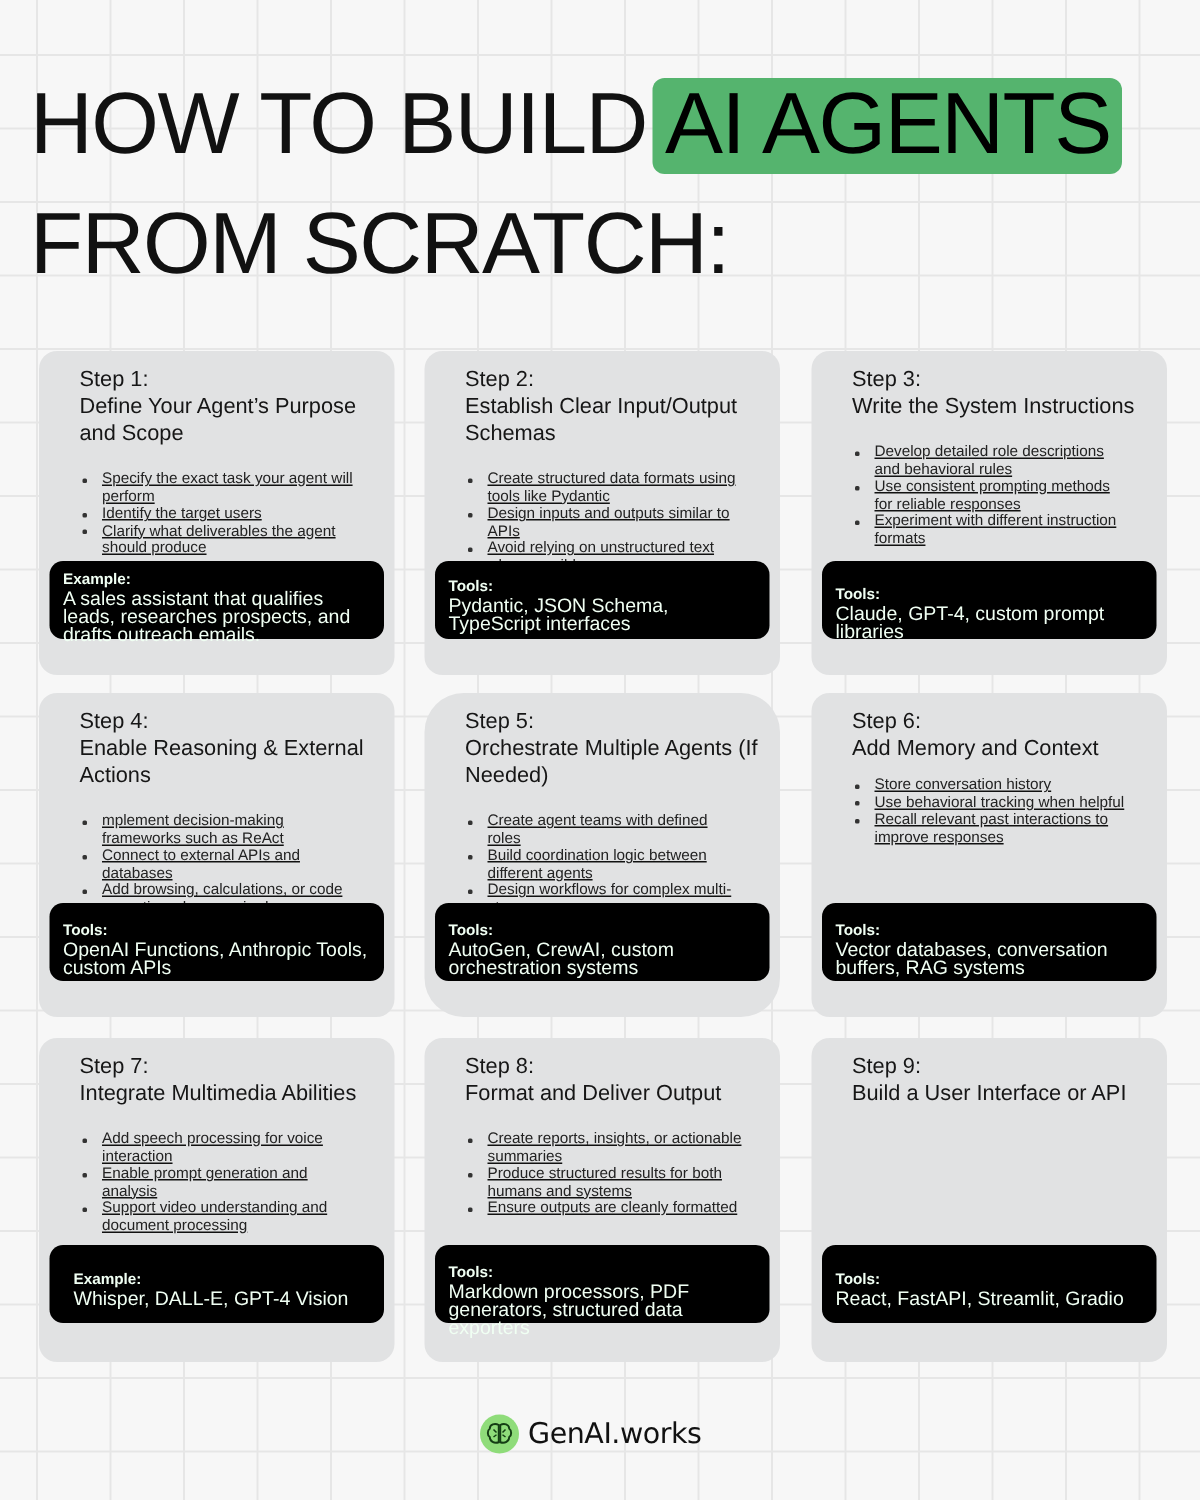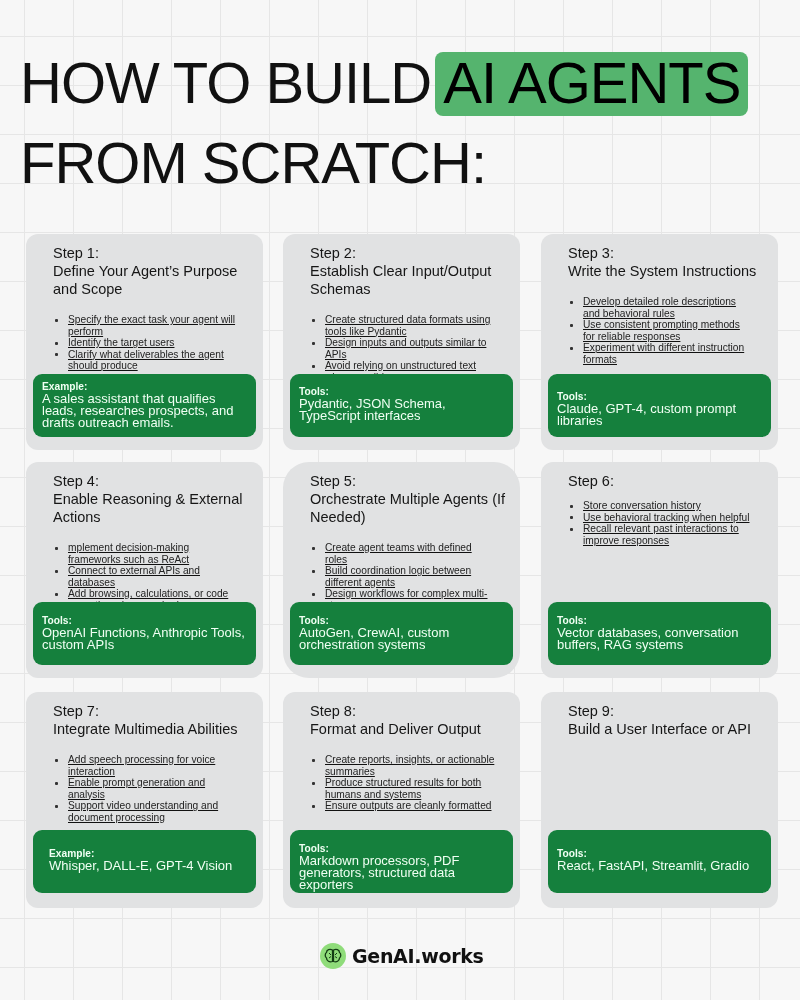--- a/index.html
+++ b/index.html
@@ -39,35 +39,35 @@
     margin: 16px; padding: 0 0 0 18px; list-style: none; text-decoration: underline;
   }
   .card li {
     position: relative; font-size: 10.2px; line-height: 11.5px; color: #222;
   }
   .card li::before {
     content: ""; position: absolute; left: -13px; top: 4.5px;
     width: 3px; height: 3px; background: #333; border-radius: 1px;
   }
   .card .tool-box {
-    position: absolute; left: 7px; right: 7px; height: 63px;
-    background: #15803d; border-radius: 9px; box-sizing: border-box;
+    position: absolute; left: 7px; right: 7px; height: 52px;
+    background: #000000; border-radius: 9px; box-sizing: border-box;
     padding: 7px 9px; color: #f0fff3;
   }
   .card .tool-box .lbl { font-weight: 700; font-size: 10.2px; line-height: 12px; display: block; }
   .card .tool-box .val { font-size: 13px; line-height: 12px; display: block; }
   .footer-logo {
     position: absolute; left: 320px; top: 943px; display: flex; align-items: center; gap: 6px;
   }
   .logo-circle {
     width: 26px; height: 26px; border-radius: 50%; background: #8fdc7a;
     display: flex; align-items: center; justify-content: center;
   }
   .logo-text {
-    font-family: "DejaVu Sans", sans-serif; font-weight: 700; font-size: 19px; color: #111;
+    font-family: "DejaVu Sans", sans-serif; font-weight: 400; font-size: 19px; color: #111;
     letter-spacing: -0.3px;
   }
 </style>
 </head>
 <body>
 
 <h1 class="title">
   <span class="line">
     <span>HOW TO BUILD</span><span class="highlight">AI AGENTS</span>
   </span>
@@ -139,20 +139,21 @@
     <li>Design workflows for complex multi-step processes</li>
   </ul>
   <div class="tool-box" style="top:140px; padding-top:13px;">
     <span class="lbl">Tools:</span>
     <span class="val">AutoGen, CrewAI, custom orchestration systems</span>
   </div>
 </div>
 
 <div class="card" style="left:541px; top:462px;">
   <p class="step-num">Step 6:</p>
+  <p class="step-title">Add Memory and Context</p>
   <ul style="margin-top:10px;">
     <li>Store conversation history</li>
     <li>Use behavioral tracking when helpful</li>
     <li>Recall relevant past interactions to improve responses</li>
   </ul>
   <div class="tool-box" style="top:140px; padding-top:13px;">
     <span class="lbl">Tools:</span>
     <span class="val">Vector databases, conversation buffers, RAG systems</span>
   </div>
 </div>

